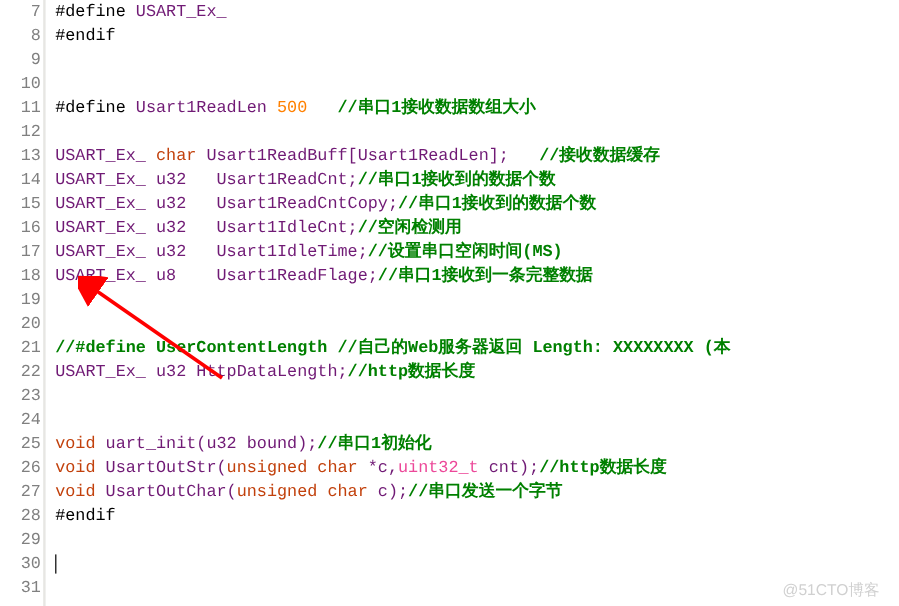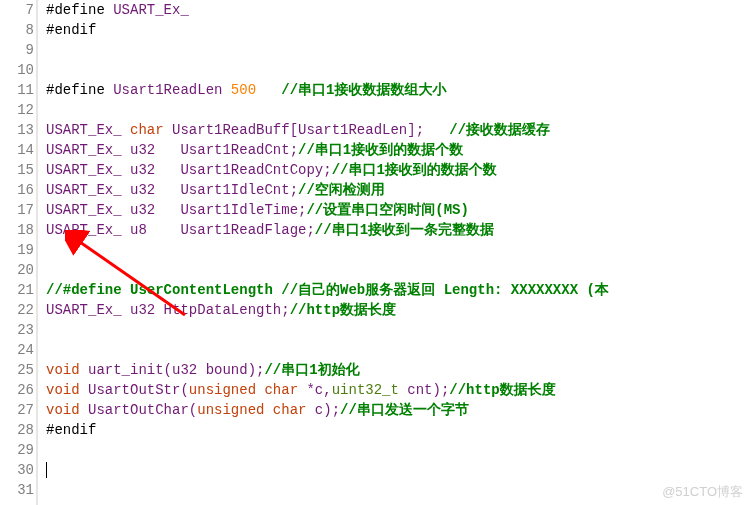--- a/index.html
+++ b/index.html
@@ -35,32 +35,32 @@
   .code {
     padding-left: 8px;
     flex: 1;
     overflow: hidden;
   }
   .kw { color: #c2410c; }      
   .pp { color: #000000; font-family: Liberation Mono, monospace; }      
   .id { color: #701a75; }
   .cm { color: #008000; font-weight: bold; }      
   .num { color: #ff8000; }
-  .typ { color: #4d7c0f; }     
+  .typ { color: #ec4899; }     
   .arrow {
     position: absolute;
     left: 65px;
     top: 230px;
     width: 130px;
     height: 90px;
     pointer-events: none;
   }
   .watermark {
     position: absolute;
-    right: 6px;
+    right: 16px;
     bottom: 4px;
     color: #d0d0d0;
     font-size: 13px;
     font-family: Arial, sans-serif;
   }
   .cursor-line {
     position: relative;
   }
   .cursor-line::before {
     content: "";

